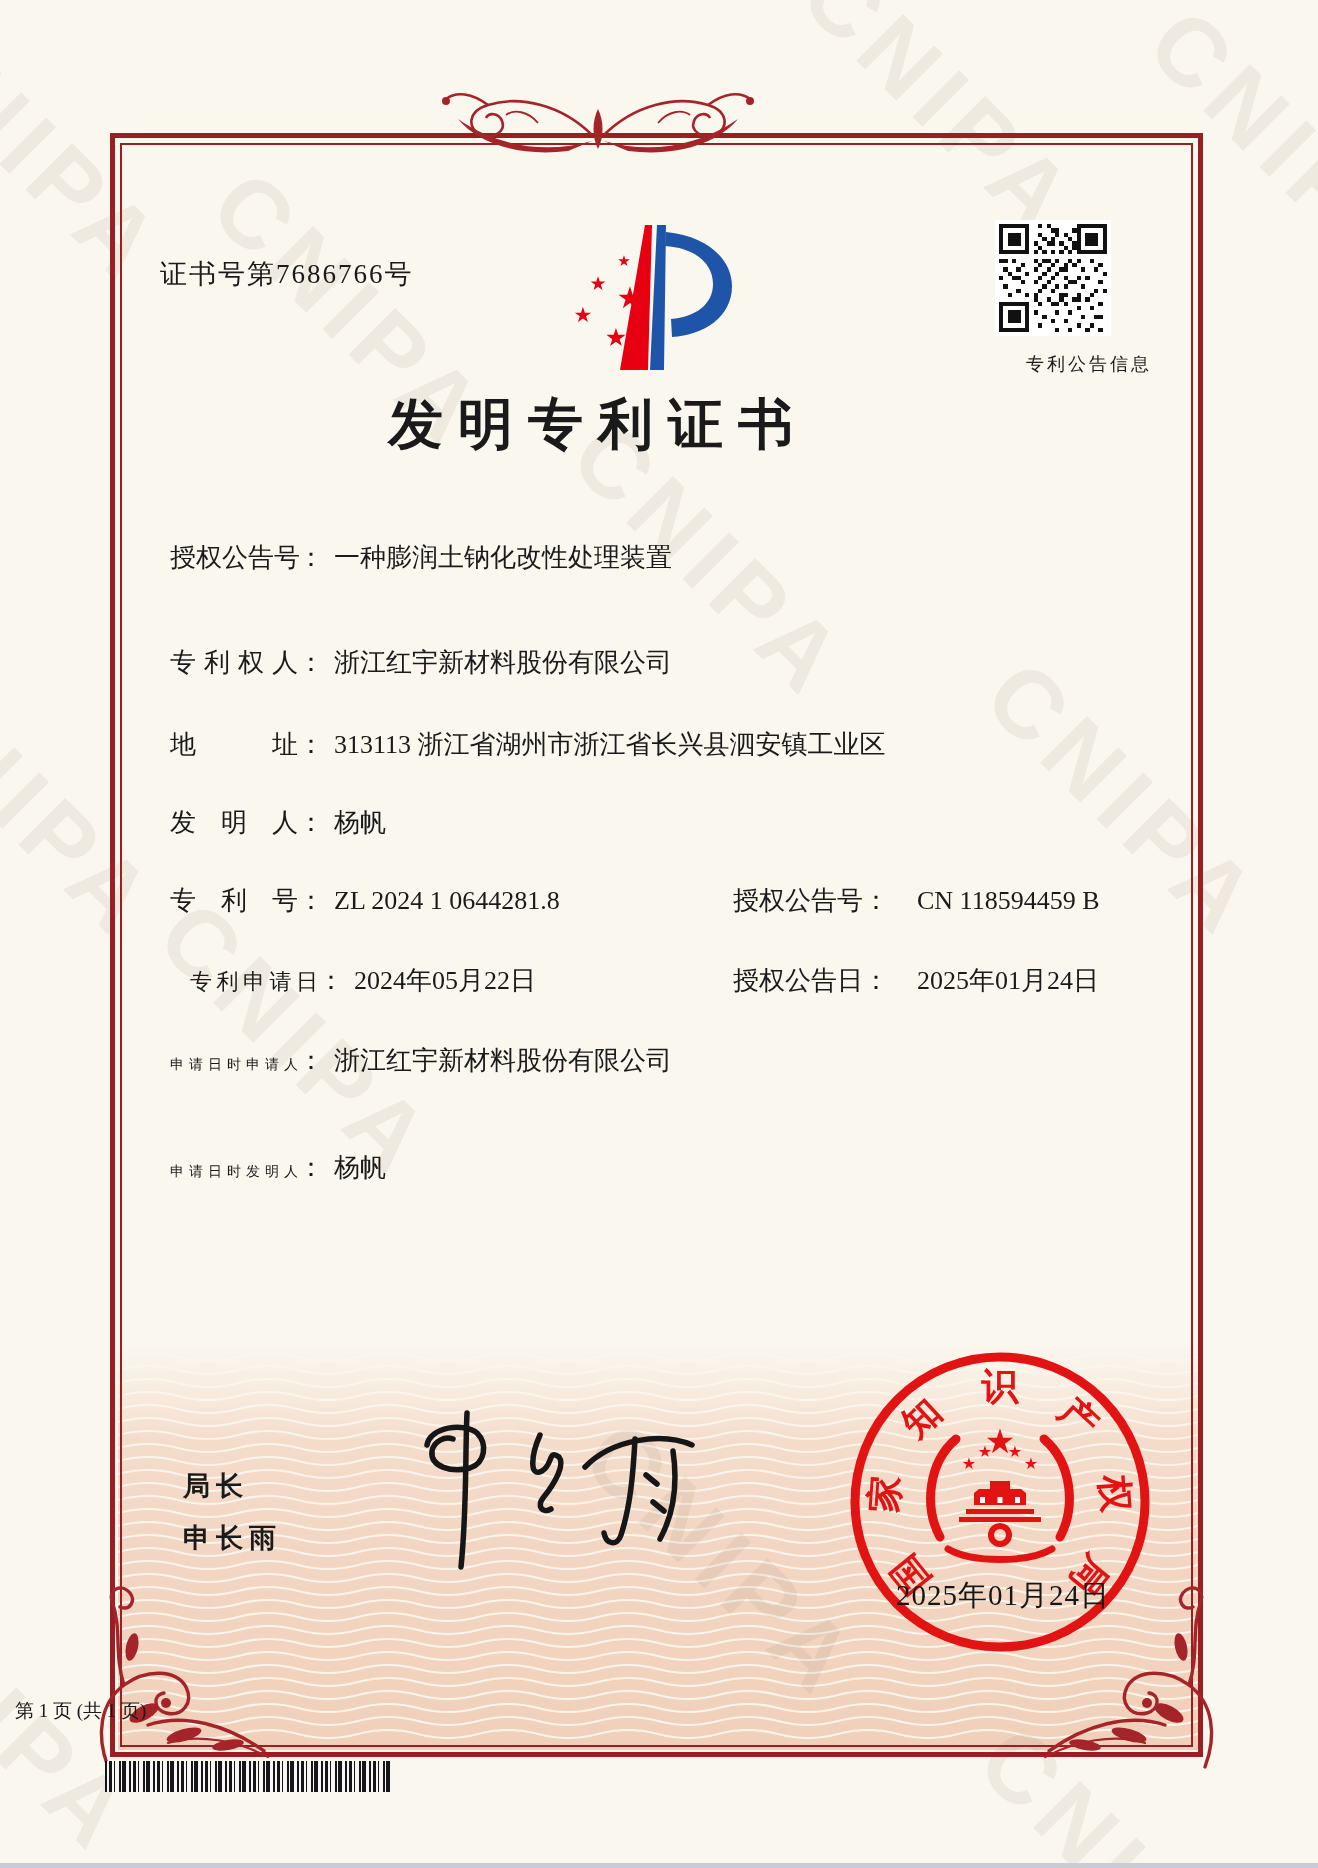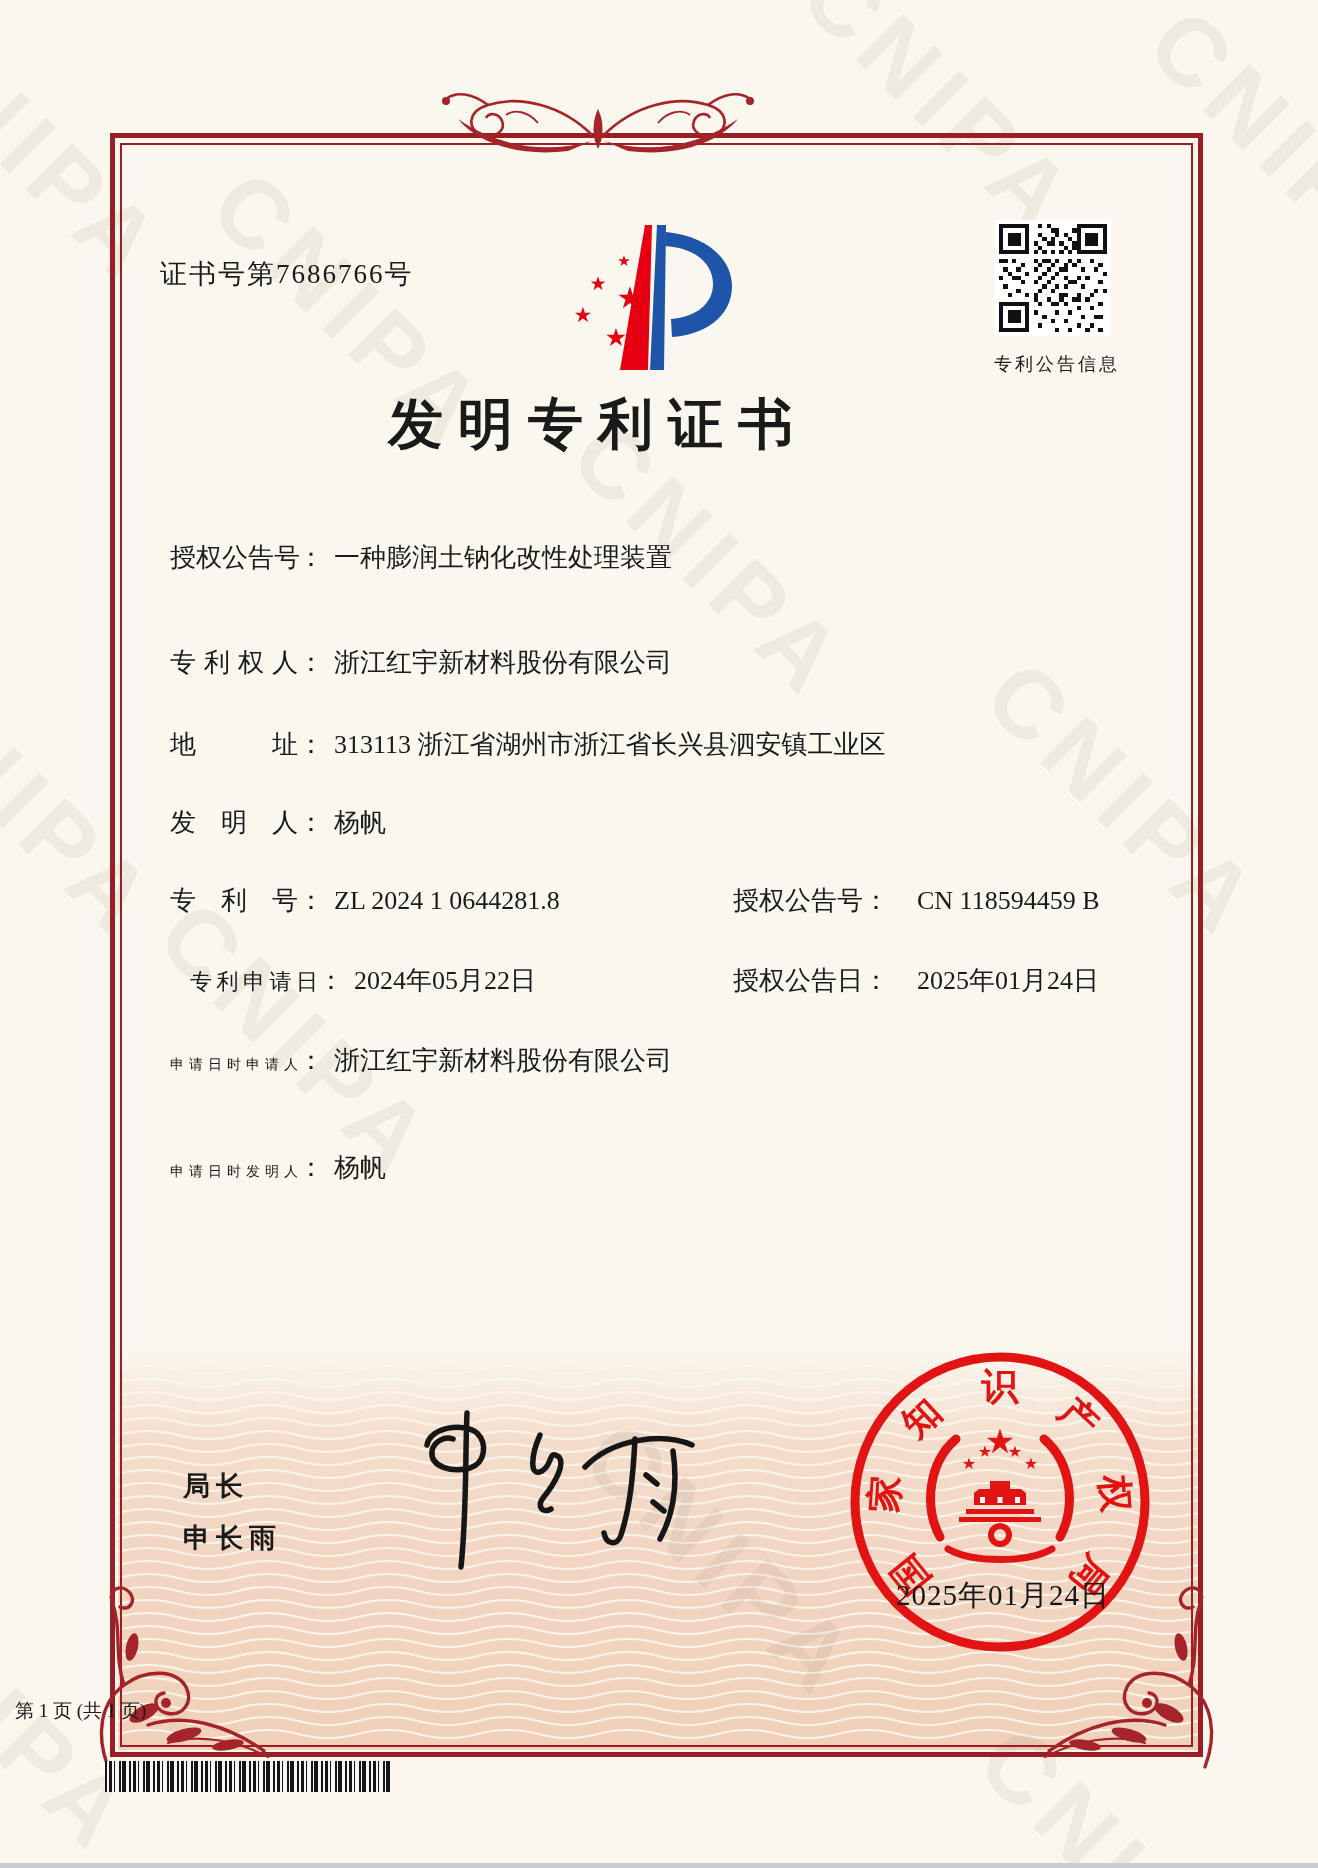--- a/index.html
+++ b/index.html
@@ -18,21 +18,21 @@
   .frame-inner{position:absolute;left:5px;top:5px;right:5px;bottom:5px;border:2px solid #9b1e24;}
 
   
   .waves{position:absolute;left:118px;top:1345px;width:1082px;height:405px;z-index:1;}
 
   
   .cert-no{position:absolute;left:160px;top:228px;font-size:27px;letter-spacing:2px;z-index:4;margin-top:28px;}
   .logo{position:absolute;left:552px;top:220px;z-index:4;}
   .qr{position:absolute;left:995px;top:220px;width:116px;height:116px;background:#fff;z-index:4;}
   .qr svg{position:absolute;left:4px;top:4px;}
-  .qr-caption{position:absolute;left:962px;top:352px;width:190px;text-align:center;
+  .qr-caption{position:absolute;left:962px;top:352px;width:190px;text-align:right;
               font-size:18px;letter-spacing:3px;z-index:4;}
   .title{position:absolute;left:388px;top:388px;font-size:55px;font-weight:bold;
          letter-spacing:15px;z-index:4;white-space:nowrap;}
 
   
   .row{position:absolute;left:170px;font-size:26px;line-height:34px;z-index:4;white-space:nowrap;}
   .lbl{display:inline-block;width:128px;text-align:justify;text-align-last:justify;}
   .lbl.c5{font-size:22px;margin-left:20px;}
   .lbl.c7{font-size:14px;}
   .colon{display:inline-block;}

